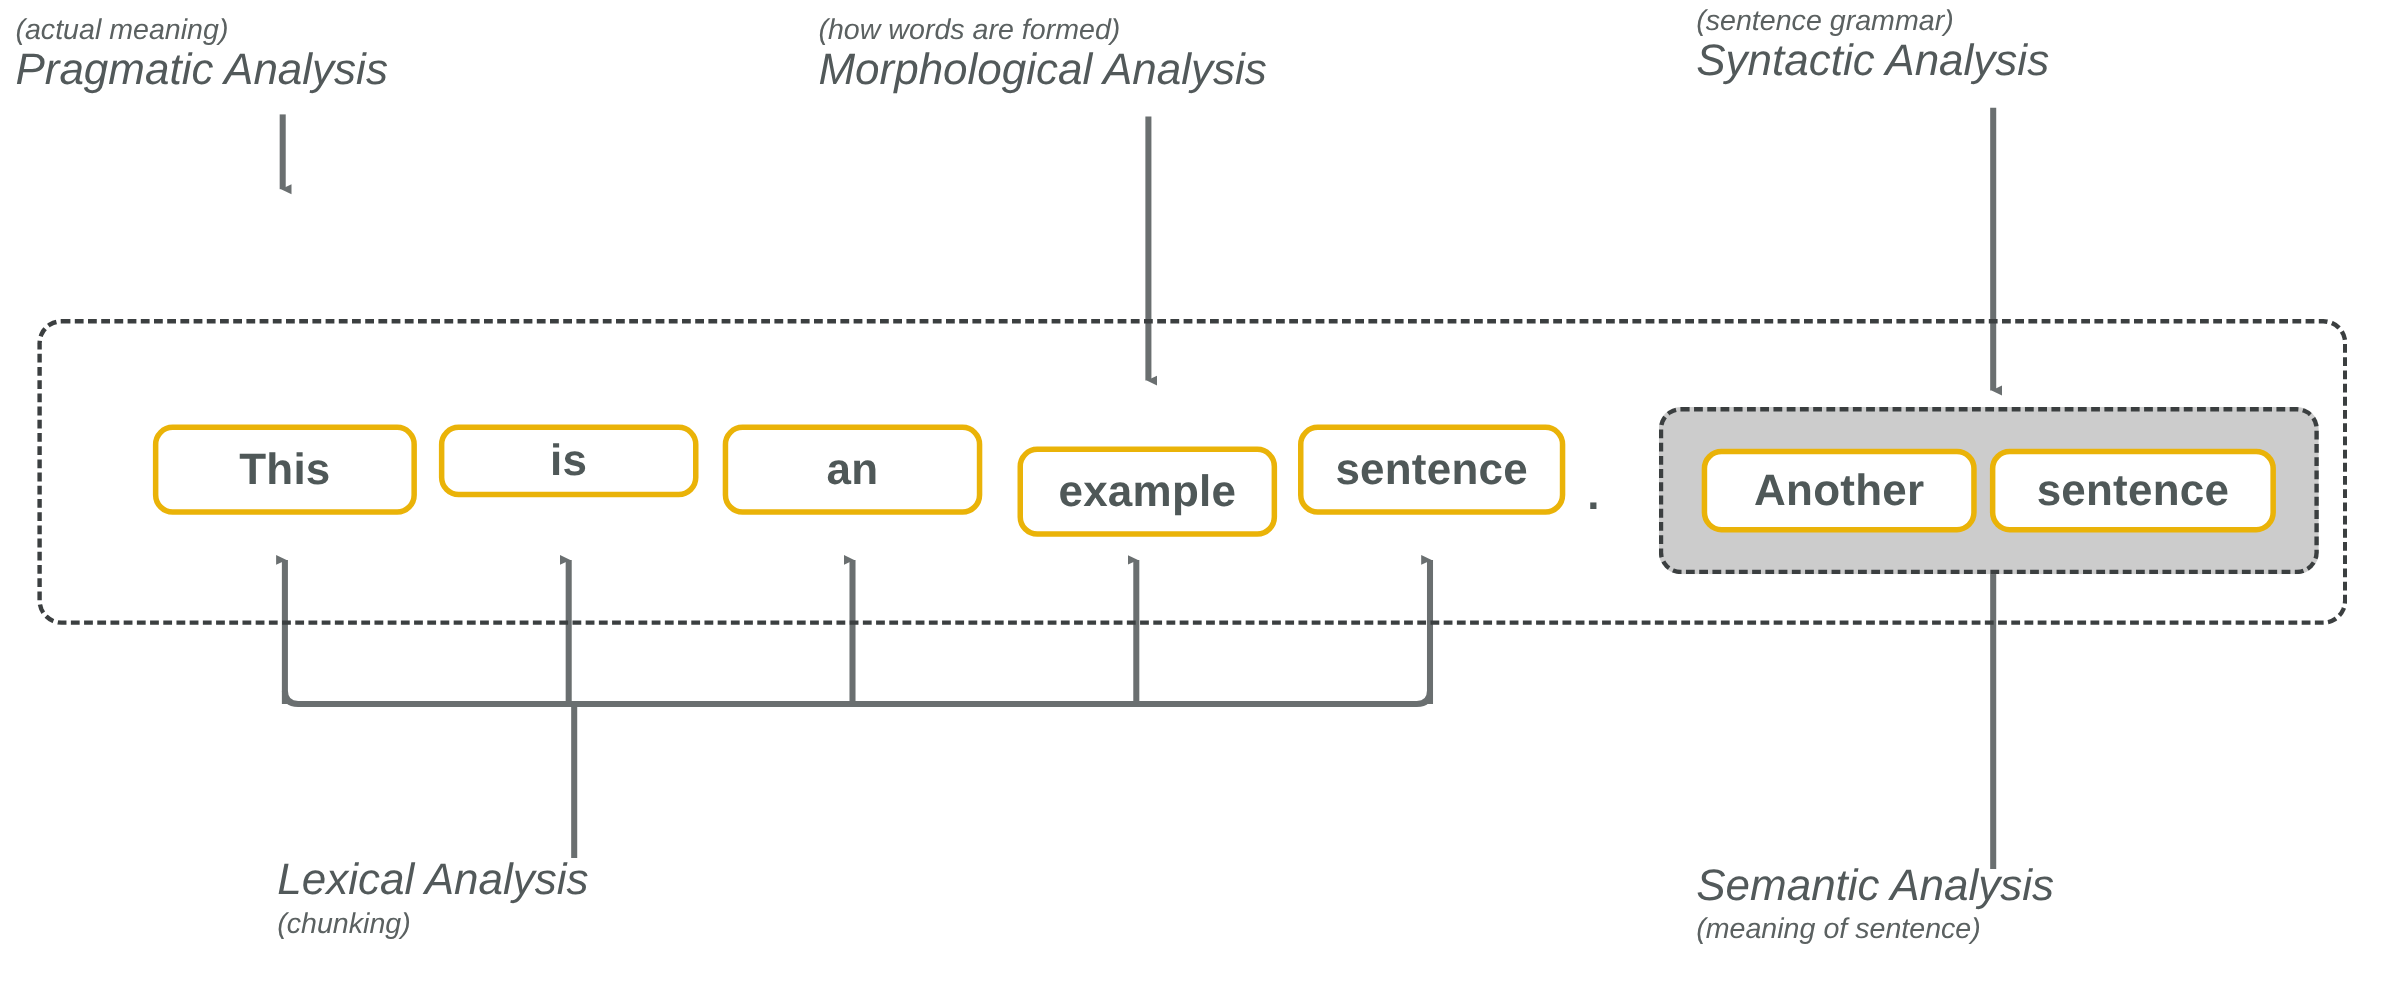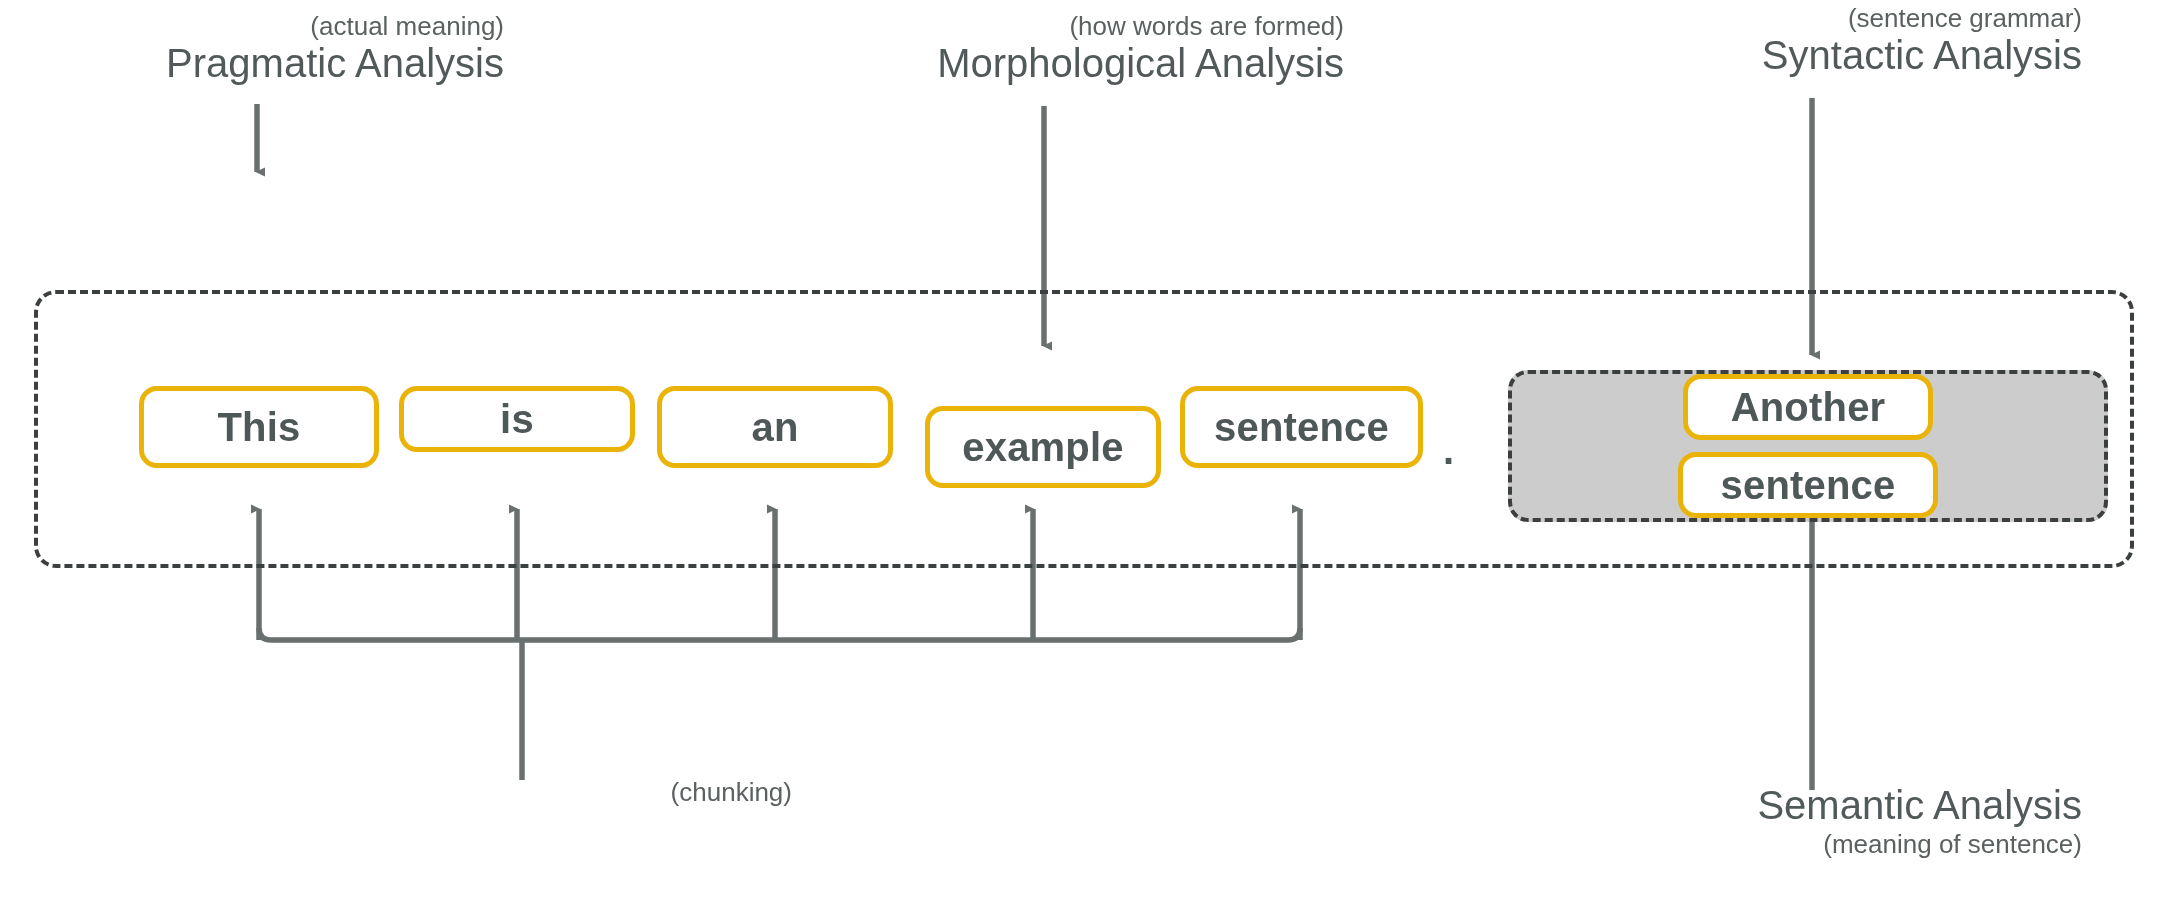--- a/index.html
+++ b/index.html
@@ -22,24 +22,25 @@
     left: 0;
     top: 0;
     width: 2168px;
     height: 900px;
     pointer-events: none;
   }
 
   
   .annot {
     position: absolute;
-    text-align: right;
+    text-align: left;
     color: #555b5b;
     line-height: 1.12;
     white-space: nowrap;
+    font-style: italic;
   }
   .annot .sub {
     font-size: 26px;
     color: #5b6161;
     display: block;
   }
   .annot .main {
     font-size: 40px;
     color: #52595a;
     display: block;
@@ -173,30 +174,31 @@
     <span>example</span>
   </div>
   <div class="token" style="left:1180px; top:386px; width:243px; height:82px;">
     <span>sentence</span>
   </div>
 
   <div class="punct" style="left:1443px; top:430px;">
     <span>.</span>
   </div>
 
-  <div class="clause-group" style="left:1508px; top:370px; width:600px; height:152px;flex-direction:column;">
+  <div class="clause-group" style="left:1508px; top:370px; width:600px; height:152px;">
     <div class="token in-group" style="width:250px;">
       <span>Another</span>
     </div>
     <div class="token in-group" style="width:260px;">
       <span>sentence</span>
     </div>
   </div>
 
   <div class="annot below" style="left:252px; top:778px; width:540px;">
+    <span class="main">Lexical Analysis</span>
     <span class="sub">(chunking)</span>
   </div>
 
   <div class="annot below" style="left:1542px; top:783px; width:540px;">
     <span class="main">Semantic Analysis</span>
     <span class="sub">(meaning of sentence)</span>
   </div>
 
 </div>
 

